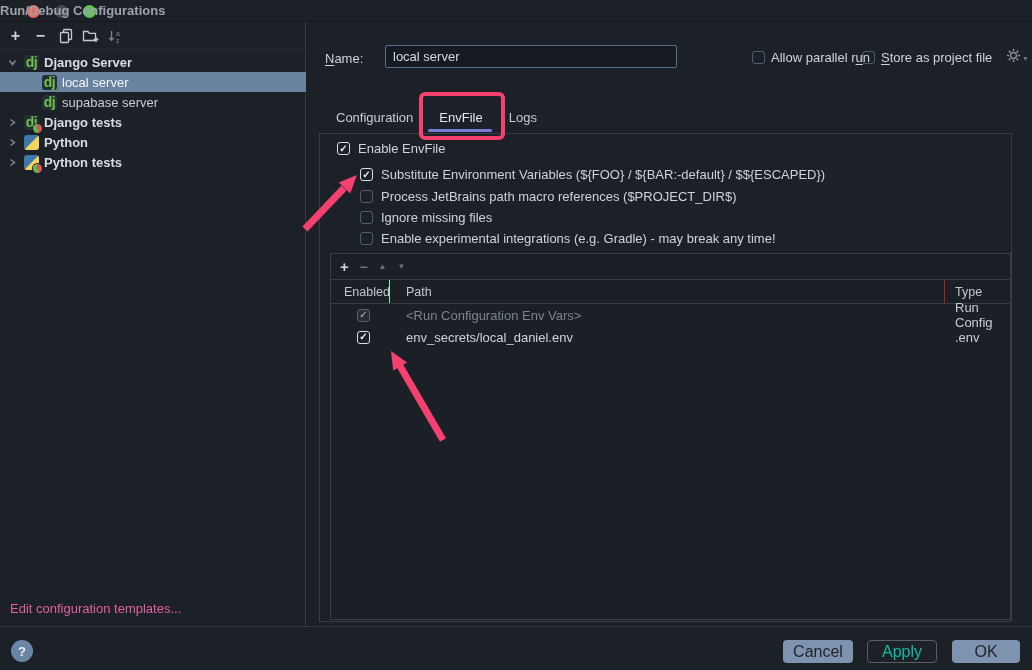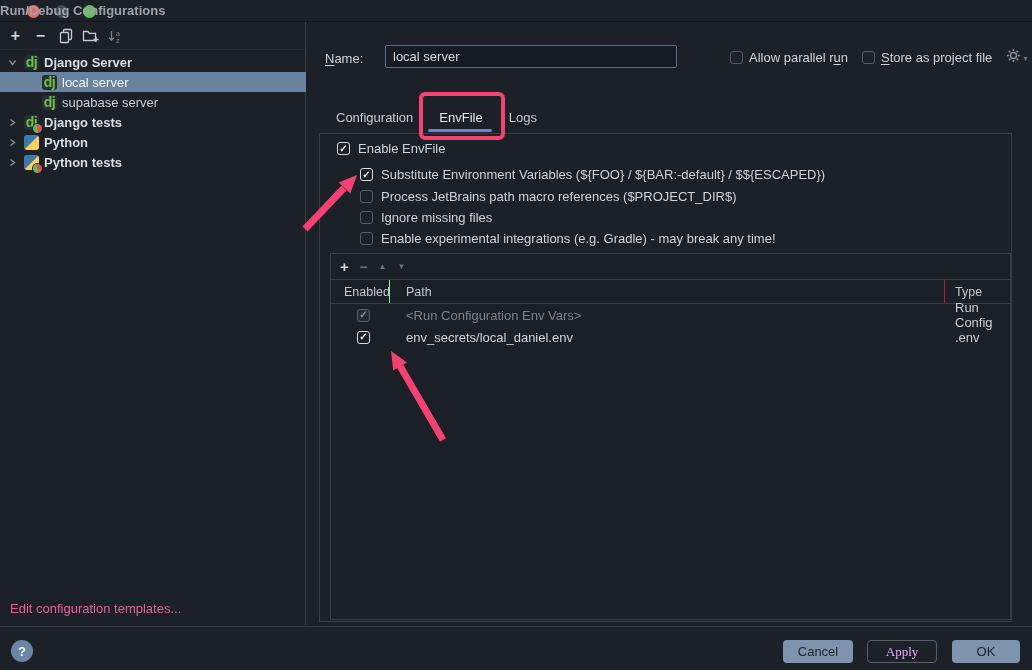--- a/index.html
+++ b/index.html
@@ -105,25 +105,25 @@
   .td-path { width:555px; padding-left:16px; white-space:nowrap; overflow:hidden; }
   .td-type { flex:1; padding-left:10px; color:#c9ced5; }
   .tr.dim .td-path { color:#7c838c; }
 
   
   .footer { position:absolute; left:0; top:626px; width:1032px; height:44px;
             background:#1c2128; border-top:1px solid #363b42; }
   .help { position:absolute; left:11px; top:13px; width:22px; height:22px; border-radius:50%;
           background:#6b86a4; color:#eef1f4; font-weight:bold; display:flex;
           align-items:center; justify-content:center; cursor:pointer; }
-  .btn { position:absolute; top:13px; height:23px; border-radius:4px; font-size:13px;
+  .btn { position:absolute; top:13px; height:23px; border-radius:4px; font-size:16px;
          font-family:inherit; display:flex; align-items:center; justify-content:center;
          cursor:pointer; }
   .btn.filled { background:var(--button-fill); color:#20262d; border:none; }
-  .btn.outline { background:transparent; border:1px solid #5a5f66; color:#f0abfc;font-family:Liberation Serif, serif; }
+  .btn.outline { background:transparent; border:1px solid #5a5f66; color:#14b8a6; }
   .btn-cancel { left:783px; width:70px; }
   .btn-apply  { left:867px; width:70px; }
   .btn-ok     { left:952px; width:68px; }
 
   
   .anno-rect { position:absolute; left:419px; top:92px; width:86px; height:48px;
                border:4px solid var(--pink); border-radius:6px; pointer-events:none; }
   .anno-svg { position:absolute; left:0; top:0; width:1032px; height:670px; pointer-events:none; }
 </style>
 </head>
@@ -220,21 +220,21 @@
       <span class="tlabel">Python tests</span>
     </div>
   </div>
 
   <div class="edit-link">Edit configuration templates...</div>
 </div>
 
 <div class="abs lbl name-lbl"><span></span><span class="mn">N</span><span>ame:</span></div>
 <input class="name-input" value="local server" style="">
 
-<div class="abs hdr-cb" style="left:714px; top:50px;padding-left:16px;">
+<div class="abs hdr-cb" style="left:736px; top:50px;padding-left:16px;">
   <span class="cb">
       <span class="mark"></span>
     </span>
   <span class="lbl"><span>Allow parallel r</span><span class="mn">u</span><span>n</span></span>
 </div>
 
 <div class="abs hdr-cb" style="left:862px; top:50px;">
   <span class="cb">
       <span class="mark"></span>
     </span>

